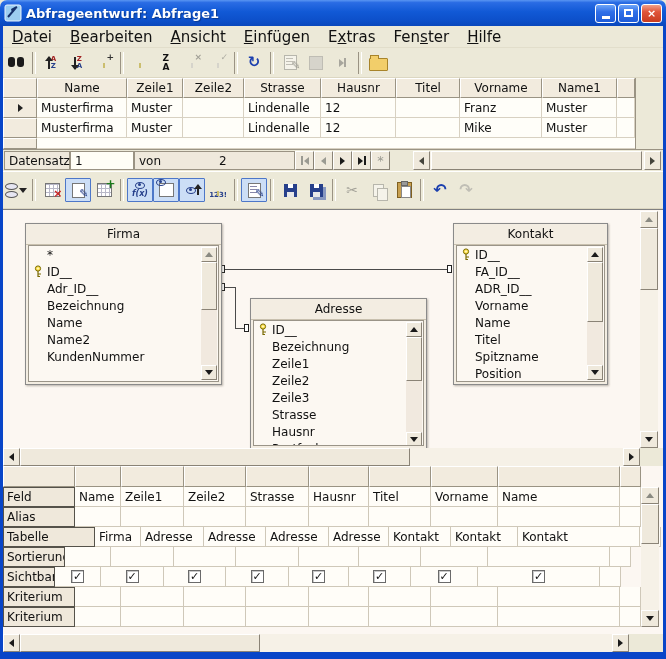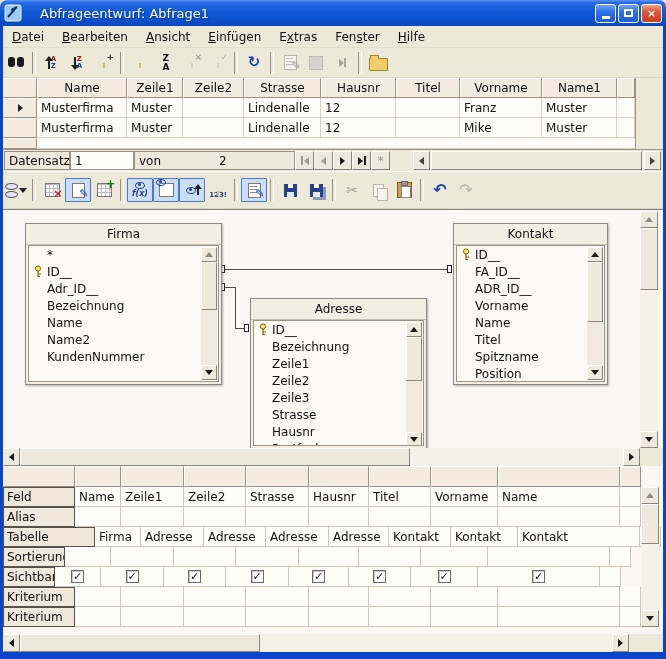--- a/index.html
+++ b/index.html
@@ -2,33 +2,33 @@
 <html><head>
 <meta charset="utf-8">
 <style>
   html,body{margin:0;padding:0}
   body{width:666px;height:659px;position:relative;font-family:"DejaVu Sans",sans-serif;font-size:12px;color:#111;background:#ECE9D8;overflow:hidden}
   .abs{position:absolute}
   
   .titlebar{left:0;top:0;width:666px;height:26px;border-radius:7px 7px 0 0;
     background:linear-gradient(180deg,#5A96F2 0%,#2A6CE4 10%,#1159D6 45%,#0C4FC9 80%,#0A47BC 100%);
     display:flex;align-items:center;padding:0 4px;box-sizing:border-box}
-  .title-text{color:#fff;font-weight:normal;font-size:13px;margin-left:18px;text-shadow:1px 1px 1px #0a3a90;flex:1;white-space:nowrap}
+  .title-text{color:#fff;font-weight:bold;font-size:13px;margin-left:4px;text-shadow:1px 1px 1px #0a3a90;flex:1;white-space:nowrap}
   .winbtn{width:21px;height:19px;border-radius:3px;margin-left:2px;border:1px solid #fff;box-sizing:border-box;
     display:flex;align-items:center;justify-content:center;color:#fff;font-size:11px;font-weight:bold;
     background:linear-gradient(180deg,#6EA5F8 0%,#3070E8 40%,#1F5CD8 100%)}
   .winbtn.close{background:linear-gradient(180deg,#F0A08A 0%,#E0553A 40%,#C83C20 100%)}
   .minglyph{width:8px;height:3px;background:#fff;margin-top:8px}
   .maxglyph{width:9px;height:8px;border:2px solid #fff;box-sizing:border-box}
   .border-left,.border-right{top:26px;width:3px;height:626px;background:#0845C8}
   .border-left{left:0}.border-right{left:663px}
   .border-bottom{left:0;top:652px;width:666px;height:7px;background:#0845C8}
   
   .menubar{left:3px;top:26px;width:660px;height:22px;background:#ECE9D8;display:flex;align-items:center;border-bottom:1px solid #E2DECB;box-sizing:border-box}
-  .menu-item{padding:6px 9px;font-size:12px;white-space:nowrap}
+  .menu-item{padding:6px 9px;font-size:15px;white-space:nowrap}
   .menu-item u{text-decoration:underline}
   .toolbar{left:3px;width:660px;background:#ECE9D8;display:flex;align-items:center;box-sizing:border-box;border-bottom:1px solid #DCD7C2}
   .tb1{top:48px;height:30px}
   .tb2{top:171px;height:38px;border-top:1px solid #fff}
   .tbtn{width:26px;height:24px;display:flex;align-items:center;justify-content:center;position:relative;border:1px solid transparent;box-sizing:border-box}
   .tbtn.pressed{background:#CCDEF6;border:1px solid #4D77C8;border-radius:1px}
   .tbtn.disabled{filter:grayscale(1) opacity(.45)}
   .tsep{width:2px;height:22px;margin:0 3px;border-left:1px solid #9a9383;border-right:1px solid #fff}
   
   .ic-binoc i{display:inline-block;width:7px;height:10px;background:#1a1a1a;border-radius:3px;margin:0 1px}

